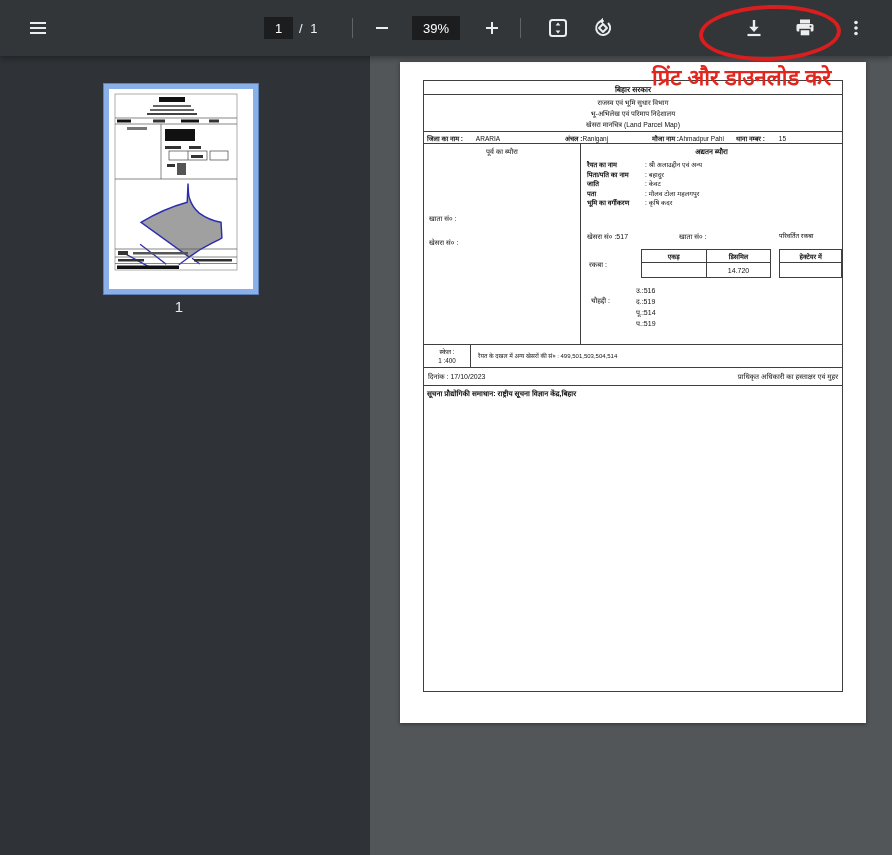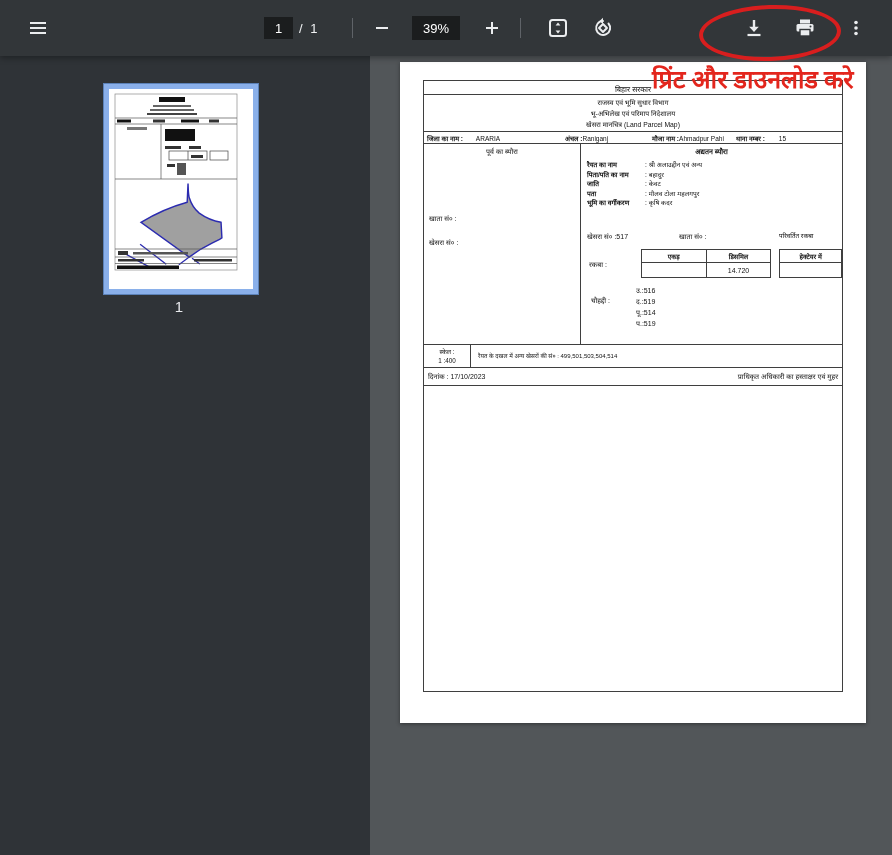--- a/index.html
+++ b/index.html
@@ -21,38 +21,38 @@
   .page-total{position:absolute;left:299px;top:0;height:56px;display:flex;align-items:center;font-size:13px;color:#f1f3f4;letter-spacing:2px;}
   .vsep{position:absolute;top:18px;width:1px;height:20px;background:#5f6368;}
   .zoom-box{position:absolute;left:412px;top:16px;width:48px;height:24px;}
   
   .red-ellipse{
     position:absolute;left:699px;top:5px;width:134px;height:48px;z-index:9;
     border:4px solid #d81e1e;border-radius:50%;transform:rotate(-2deg);pointer-events:none;
   }
   .red-note{
     position:absolute;left:652px;top:61px;z-index:9;color:#e3261d;font-weight:700;
-    font-size:25px;white-space:nowrap;pointer-events:none;font-family:Liberation Serif, serif;
+    font-size:22px;white-space:nowrap;pointer-events:none;
   }
   
   .sidebar{position:absolute;left:0;top:56px;width:370px;height:799px;background:#2f3337;}
   .thumb-wrap{position:absolute;left:104px;top:28px;width:144px;height:200px;background:#fff;
     border:5px solid #8ab0ea;outline:1px solid #5c82b8;cursor:pointer;}
   .thumb-num{position:absolute;left:0;top:242px;width:154px;text-align:center;color:#e8eaed;font-size:15px;}
   
   .viewer-page{
     position:absolute;left:400px;top:62px;width:466px;height:661px;background:#fff;
     box-shadow:0 1px 4px rgba(0,0,0,.4);
   }
   .doc{
     position:absolute;left:23px;top:18px;width:420px;height:612px;
     border:1px solid #3f3f3f;box-sizing:border-box;color:#111;
   }
   .doc *{box-sizing:border-box;}
-  .row-govt{height:14px;border-bottom:1px solid #3f3f3f;text-align:center;font-weight:400;font-size:7.5px;padding-top:3px;}
+  .row-govt{height:14px;border-bottom:1px solid #3f3f3f;text-align:center;font-weight:700;font-size:7.5px;padding-top:3px;}
   .row-dept{height:36px;text-align:center;font-size:6.8px;line-height:11px;padding-top:2px;}
   .row-meta{position:relative;height:13px;border-top:1px solid #3f3f3f;border-bottom:1px solid #3f3f3f;font-size:6.5px;}
   .row-meta .pair{position:absolute;top:2px;white-space:nowrap;}
   .row-meta .lbl{font-weight:700;}
   .cols{position:relative;height:201px;border-bottom:1px solid #3f3f3f;display:flex;}
   .col-left{width:157px;border-right:1px solid #3f3f3f;position:relative;font-size:7px;}
   .col-right{flex:1;position:relative;font-size:7px;}
   .col-title{text-align:center;padding-top:3px;font-size:7px;}
   .col-title.bold{font-weight:700;}
   .abs{position:absolute;white-space:nowrap;}
@@ -326,14 +326,15 @@
         <div>1 :400</div>
       </div>
       <div class="scale-note">रैयत के दखल में अन्य खेसरों की सं० : 499,501,503,504,514</div>
     </div>
 
     <div class="date-row">
       <span class="abs" style="left:4px;top:4px;">दिनांक : 17/10/2023</span>
       <span class="abs" style="right:4px;top:4px;">प्राधिकृत अधिकारी का हस्ताक्षर एवं मुहर</span>
     </div>
 
+    <div class="it-row">सूचना प्रौद्योगिकी समाधान: राष्ट्रीय सूचना विज्ञान केंद्र,बिहार</div>
   </div>
 </div>
 
 </body></html>

